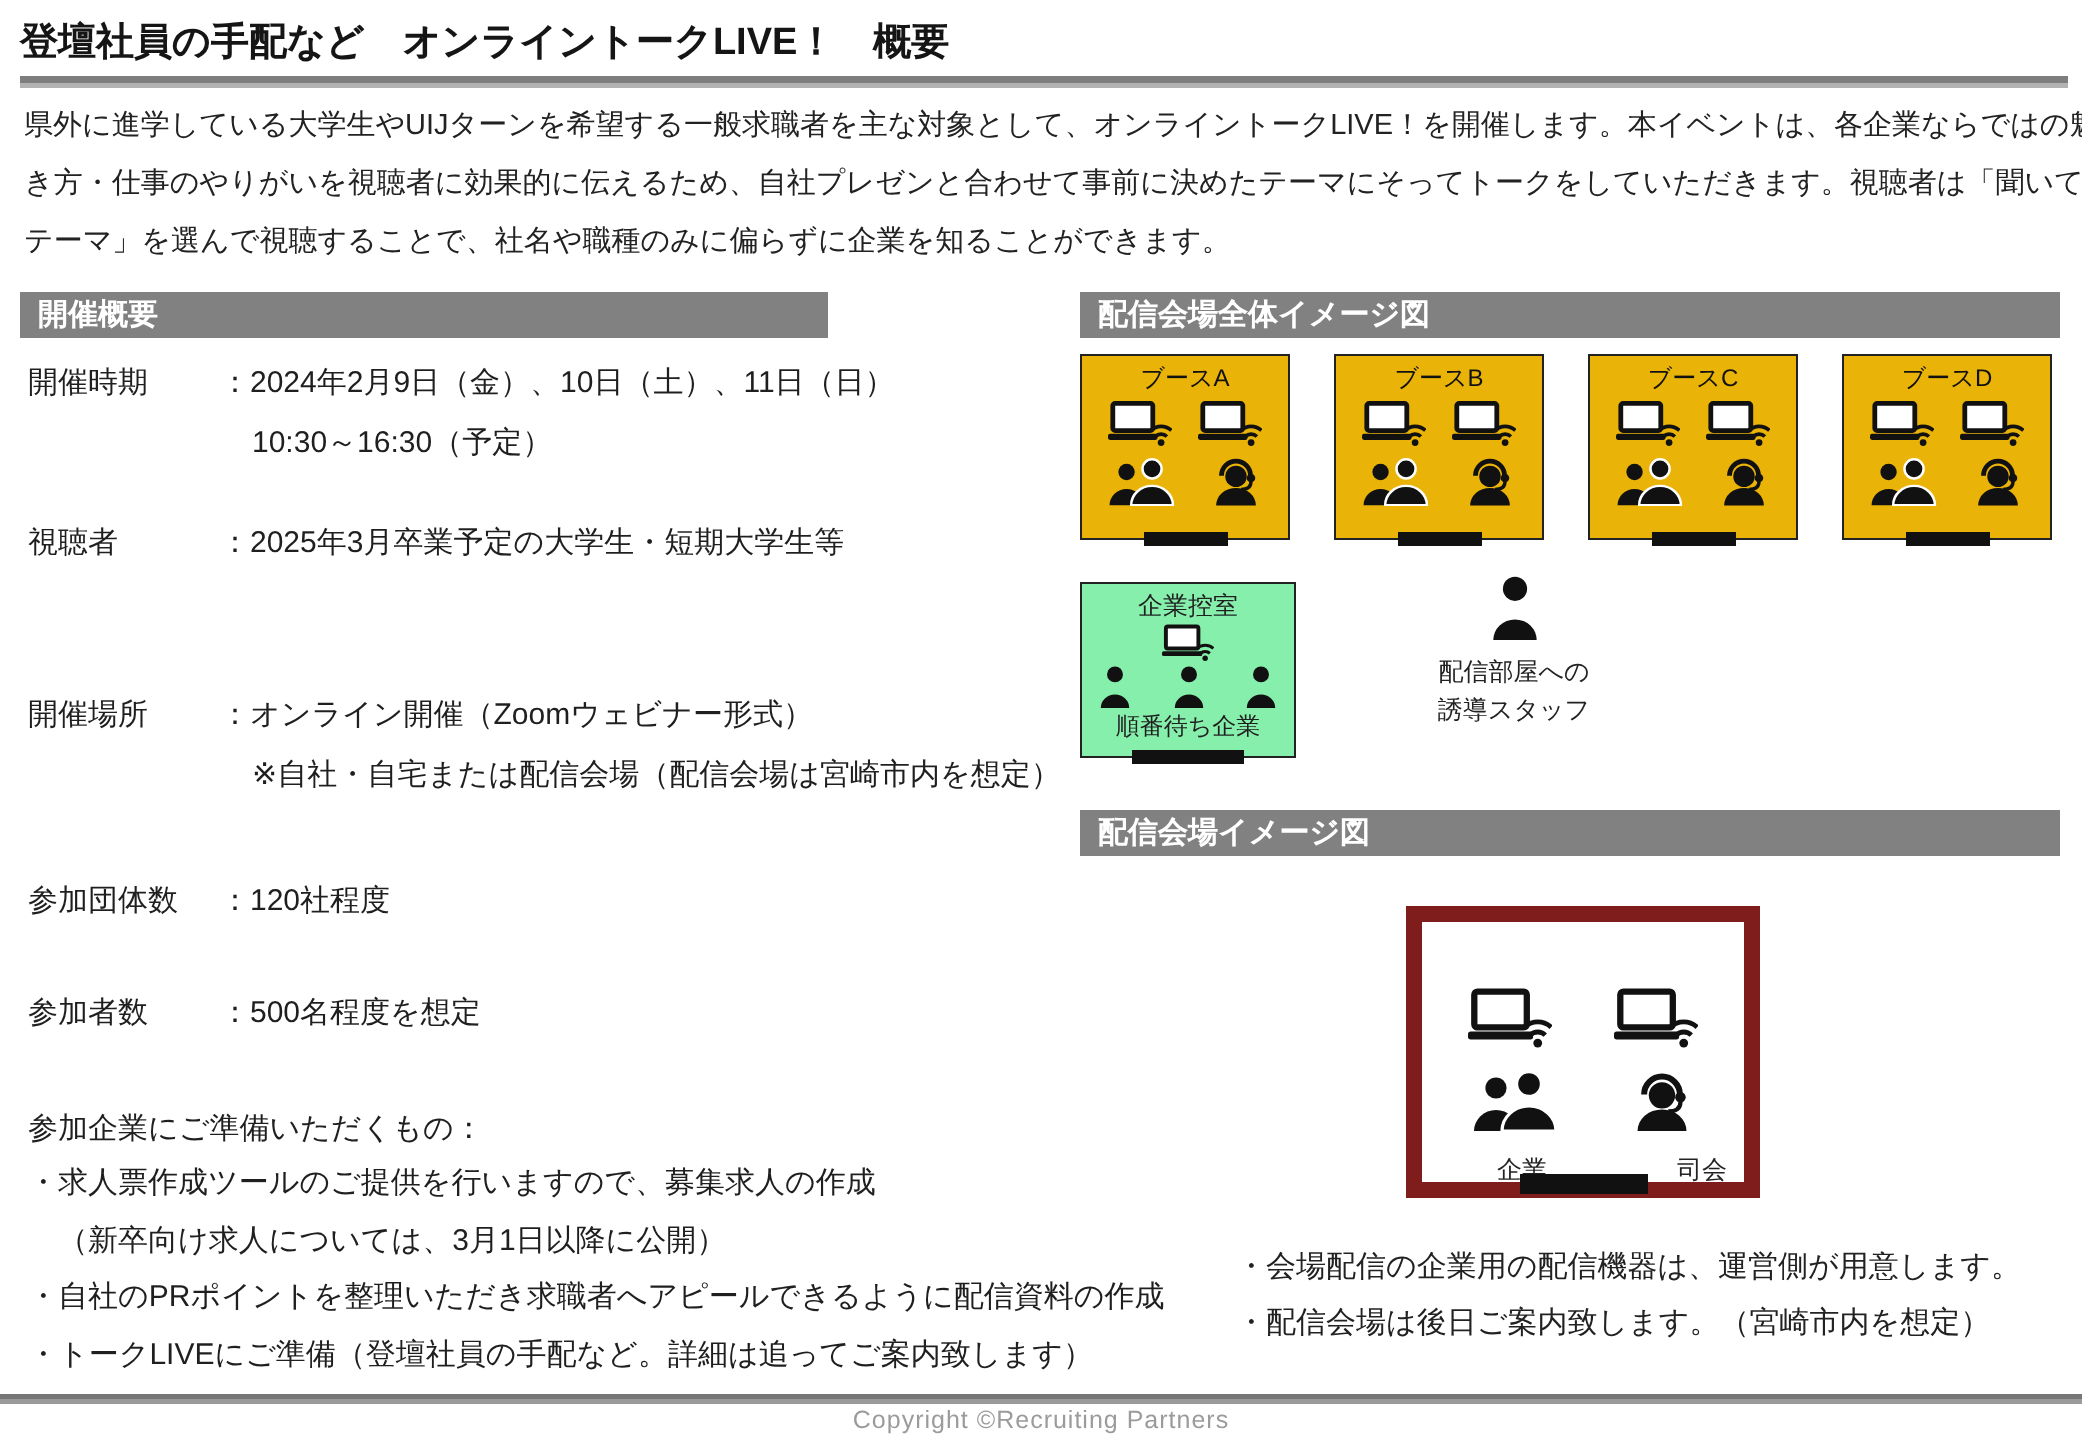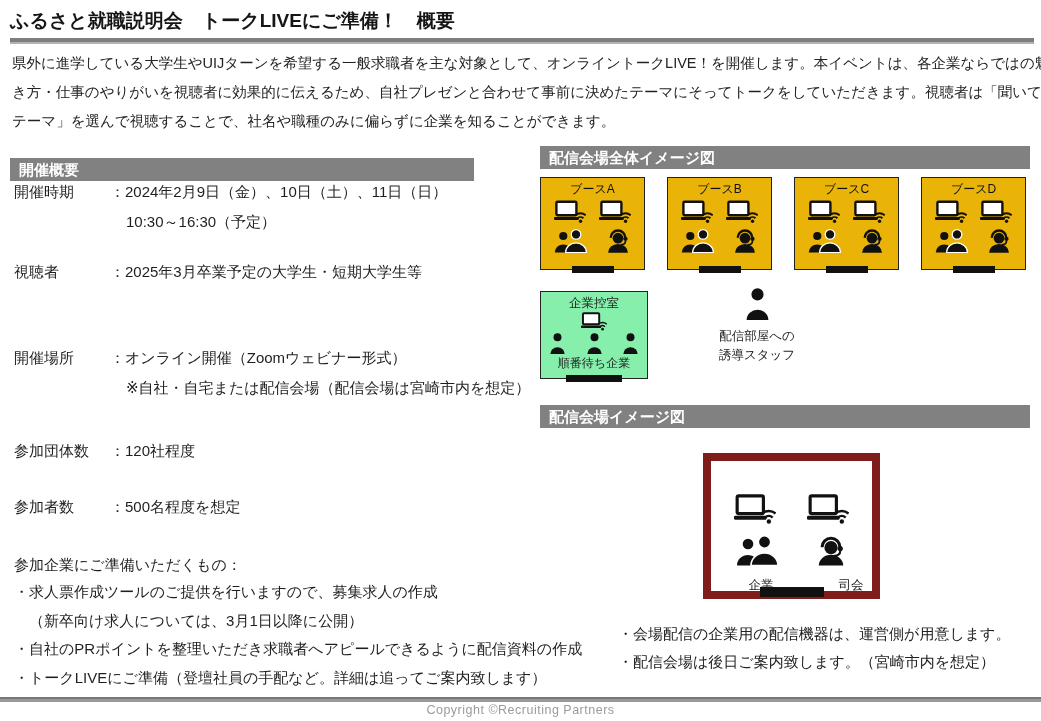--- a/index.html
+++ b/index.html
@@ -14,21 +14,21 @@
   
   .intro{position:absolute;top:49px;left:12px;width:1022px;font-size:14.5px;line-height:29px;color:#222;}
   .intro div{white-space:nowrap;}
 
   
   .sec-header{position:absolute;left:0;height:23px;background:#818181;color:#fff;
               font-weight:bold;font-size:15px;line-height:23px;padding-left:9px;box-sizing:border-box;}
 
   
   .left-col{position:absolute;left:10px;top:146px;width:494px;height:560px;font-size:15px;}
-  .left-col .sec-header{top:12px;width:464px;}
+  .left-col .sec-header{top:0;width:404px;}
   .row{position:absolute;left:4px;display:flex;line-height:29.5px;white-space:nowrap;}
   .row .lbl{width:96px;flex:0 0 96px;}
   .row .cont{padding-left:16px;}
   .r0{top:31px;} .r1{top:111px;} .r2{top:197px;} .r3{top:290px;} .r4{top:346px;}
   .prep-title{position:absolute;left:4px;top:404px;line-height:29px;white-space:nowrap;}
   .prep-list{position:absolute;left:4px;top:432px;line-height:28.5px;}
   .prep-list div{white-space:nowrap;}
 
   
   .right-col{position:absolute;left:540px;top:146px;width:492px;height:560px;}
@@ -99,21 +99,21 @@
     </g>
     <g id="sym-person" fill="#111">
       <circle cx="10" cy="5.6" r="5.3"></circle>
       <path d="M0.5 28 a9.5 9 0 0 1 19 0 z"></path>
     </g>
   </defs>
 </svg>
 
 <div class="page">
 
-  <div class="doc-title">ふるさと就職説明会　トークLIVEにご準備！　概要</div>
+  <div class="doc-title">登壇社員の手配など　オンライントークLIVE！　概要</div>
   <div class="title-rule"></div>
 
   <div class="intro">
     <div>県外に進学している大学生やUIJターンを希望する一般求職者を主な対象として、オンライントークLIVE！を開催します。本イベントは、各企業ならではの魅力や働</div>
     <div>き方・仕事のやりがいを視聴者に効果的に伝えるため、自社プレゼンと合わせて事前に決めたテーマにそってトークをしていただきます。視聴者は「聞いてみたいトーク</div>
     <div>テーマ」を選んで視聴することで、社名や職種のみに偏らずに企業を知ることができます。</div>
   </div>
 
   <div class="left-col">
     <div class="sec-header">開催概要</div>

